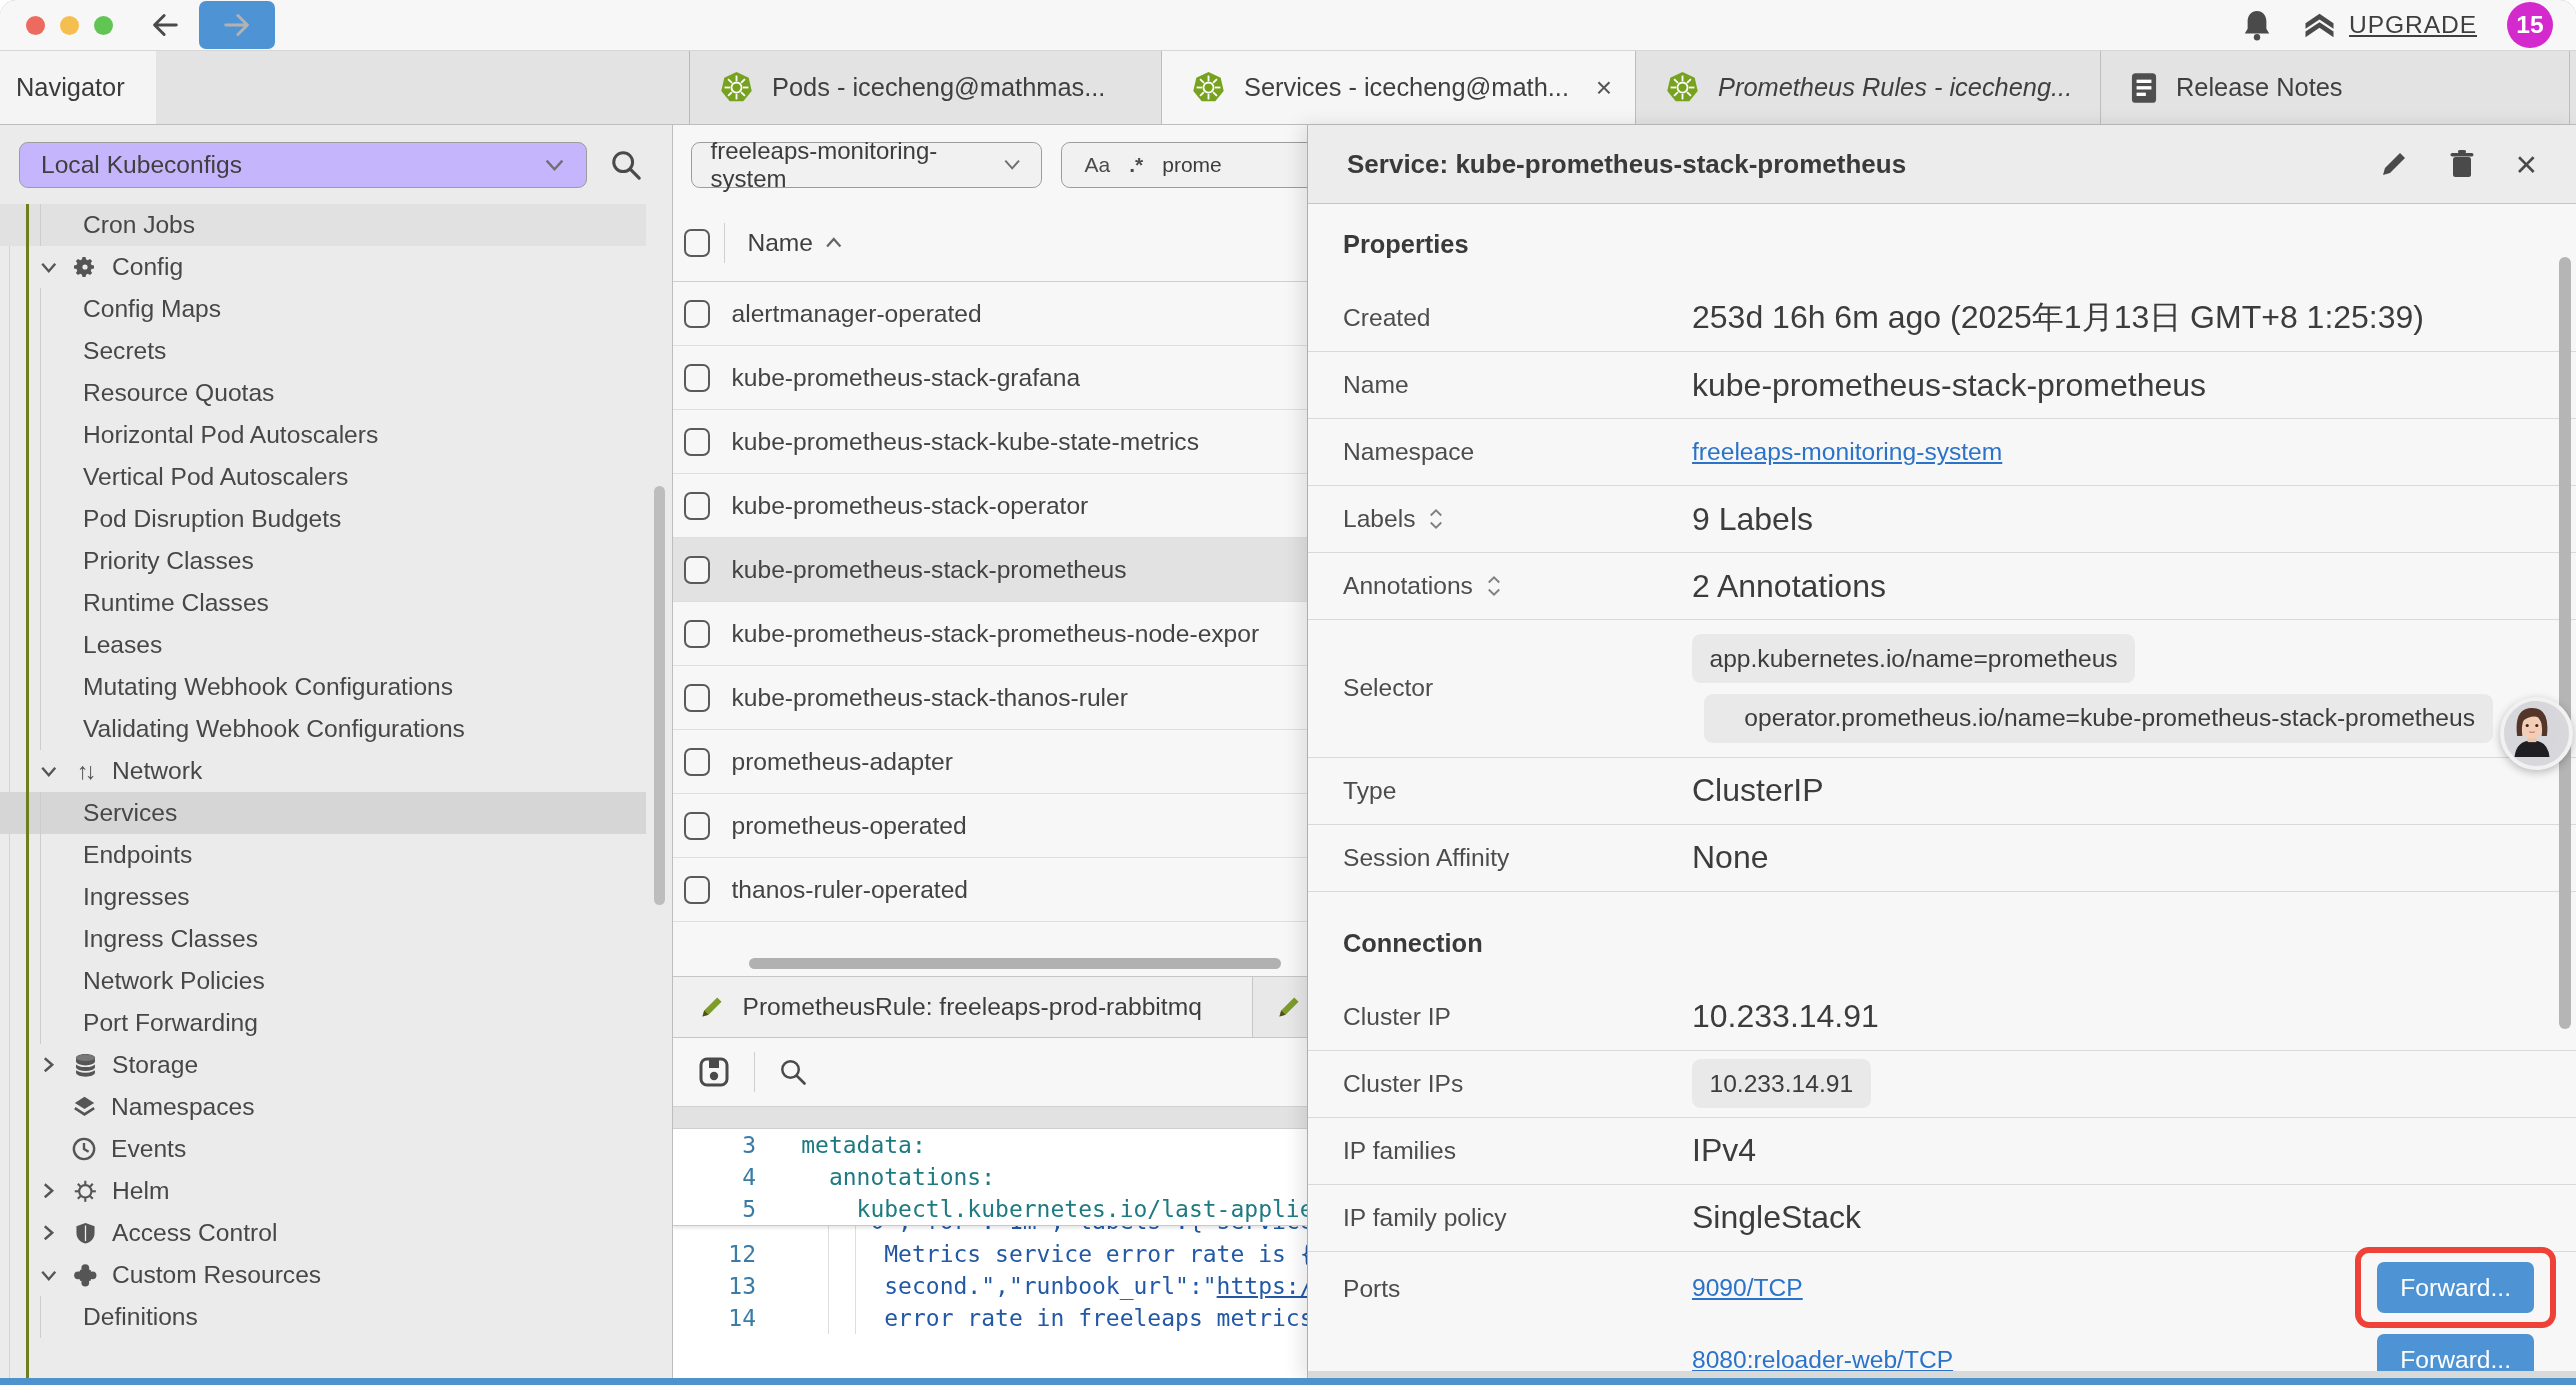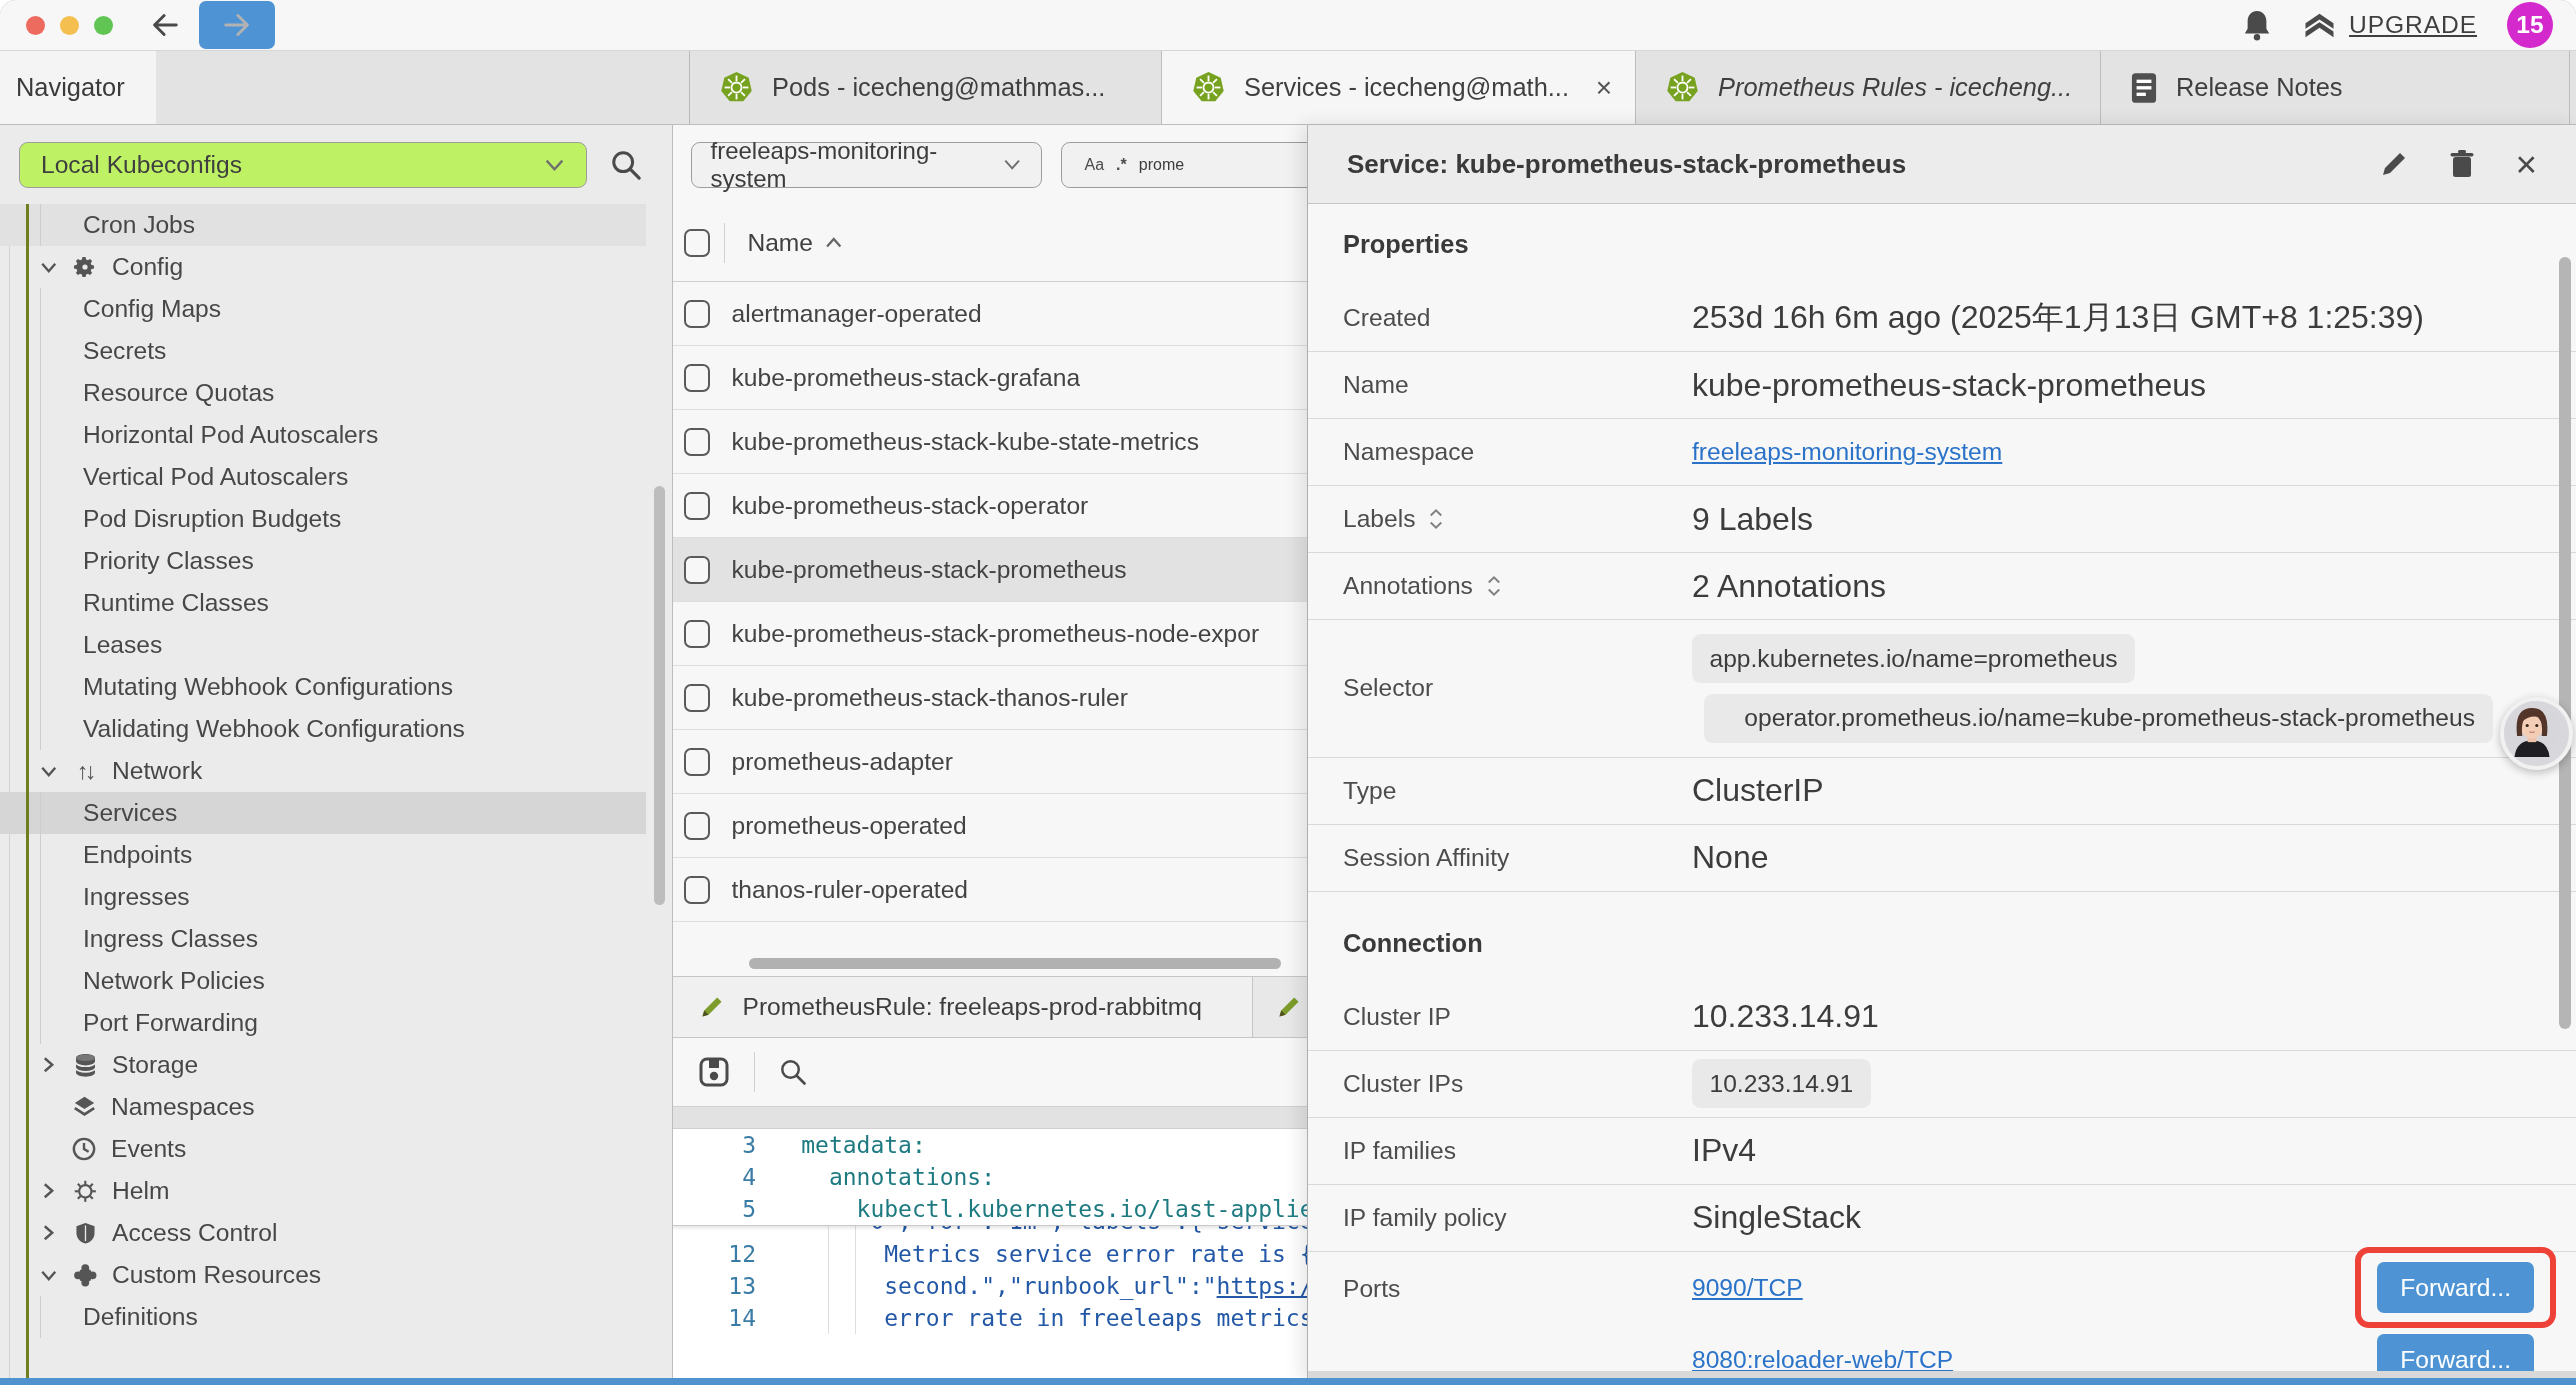--- a/index.html
+++ b/index.html
@@ -26,40 +26,40 @@
   .tab.italic .tlabel{font-style:italic;}
   .tab .close{margin-left:auto;margin-right:23px;font-size:28px;color:#555;line-height:1;}
   .t0{width:441px;}.t1{width:443px;}.t2{width:434px;}.t3{width:438px;}.t4{flex:1;border-right:none;}
 
   
   .content{display:flex;height:1256px;position:relative;}
 
   
   .sidebar{width:673px;flex:none;background:#ebebeb;position:relative;border-right:0.9px solid #bdbdbd;box-sizing:border-box;}
   .kube-row{height:79px;display:flex;align-items:center;padding:0 19px;gap:23px;}
-  .kube-select{flex:0 0 568px;height:46px;border:1.8px solid #9c9c9c;border-radius:8.8px;background:#bef264;display:flex;align-items:center;justify-content:space-between;padding:0 21px;font-size:24.6px;color:#3f3f3f;box-sizing:border-box;}
+  .kube-select{flex:0 0 568px;height:46px;border:1.8px solid #9c9c9c;border-radius:8.8px;background:#c4b5fd;display:flex;align-items:center;justify-content:space-between;padding:0 21px;font-size:24.6px;color:#3f3f3f;box-sizing:border-box;}
   .tree{position:absolute;top:79px;left:0;right:0;bottom:0;overflow:hidden;}
   .tree::before{content:'';position:absolute;left:8.8px;top:0;bottom:0;width:0.9px;background:#d2d2d2;}
   .tree::after{content:'';position:absolute;left:26px;top:0;bottom:0;width:2.6px;background:#6d7f1e;}
   .titem{height:42px;display:flex;align-items:center;font-size:24.6px;color:#474747;position:relative;box-sizing:border-box;}
   .titem.child{padding-left:83px;}
   .titem.child::before{content:'';position:absolute;left:40px;top:0;bottom:0;width:0.9px;background:#cdcdcd;}
   .titem.group{padding-left:39px;gap:13px;}
   .titem.group.nochev{padding-left:70px;}
   .titem .chev{width:19px;display:inline-flex;justify-content:center;}
   .titem .ticon{width:28px;display:inline-flex;justify-content:center;}
   .titem.hover{background:#e1e1e1;width:calc(100% - 26px);}
   .titem.selected{background:#d6d6d6;width:calc(100% - 26px);}
   .side-thumb{position:absolute;right:7px;top:361px;width:11.4px;height:419px;background:#bdbdbd;border-radius:6.1px;}
 
   
   .middle{width:635px;flex:none;background:#f7f7f7;display:flex;flex-direction:column;overflow:hidden;position:relative;border-right:0.9px solid #bdbdbd;box-sizing:border-box;}
   .filter-row{height:79px;flex:none;display:flex;align-items:center;padding-left:17.5px;gap:19px;}
   .ns-select{width:351px;height:46px;border:1.8px solid #9c9c9c;border-radius:8.8px;background:#f1f1f1;display:flex;align-items:center;justify-content:space-between;padding:0 19px;font-size:24px;box-sizing:border-box;flex:none;}
-  .search-box{width:289px;height:46px;border:1.8px solid #9c9c9c;border-radius:8.8px;background:#f1f1f1;display:flex;align-items:center;gap:12px;padding:0 23px;font-size:16px;box-sizing:border-box;flex:none;color:#4b4b4b;}
+  .search-box{width:289px;height:46px;border:1.8px solid #9c9c9c;border-radius:8.8px;background:#f1f1f1;display:flex;align-items:center;gap:19px;padding:0 23px;font-size:21px;box-sizing:border-box;flex:none;color:#4b4b4b;}
   .tbl-header{height:77px;flex:none;border-bottom:0.9px solid #cfcfcf;display:flex;align-items:center;padding-left:10.5px;font-size:24.6px;color:#3f3f3f;}
   .vdiv{width:0.9px;height:40px;background:#cfcfcf;margin-left:14px;}
   .checkbox{width:26px;height:28px;border:2.6px solid #5a5a5a;border-radius:7px;background:#f7f7f7;flex:none;box-sizing:border-box;}
   .tbl-header .hname{margin-left:23px;display:flex;align-items:center;gap:12.3px;}
   .svc-row{height:63px;flex:none;display:flex;align-items:center;padding-left:10.5px;border-bottom:0.9px solid #dedede;font-size:24.6px;color:#434343;white-space:nowrap;overflow:hidden;}
   .svc-row .slabel{margin-left:22px;overflow:hidden;white-space:nowrap;}
   .svc-row.selected{background:#e2e2e2;}
   .hscroll{height:54px;flex:none;position:relative;}
   .hthumb{position:absolute;left:76px;bottom:7px;width:532px;height:11.4px;background:#b1b1b1;border-radius:6.1px;}
   .etabs{height:60px;flex:none;background:#e8e8e8;border-top:0.9px solid #c6c6c6;border-bottom:0.9px solid #c6c6c6;display:flex;}

